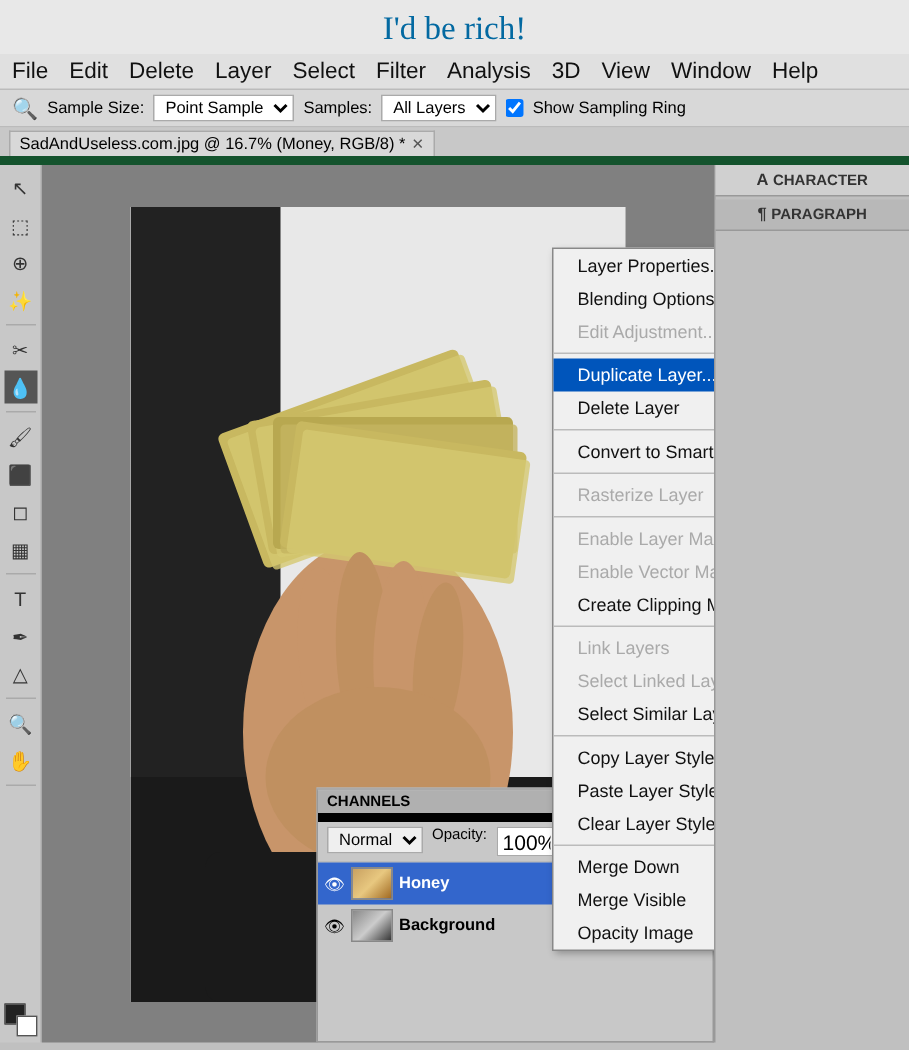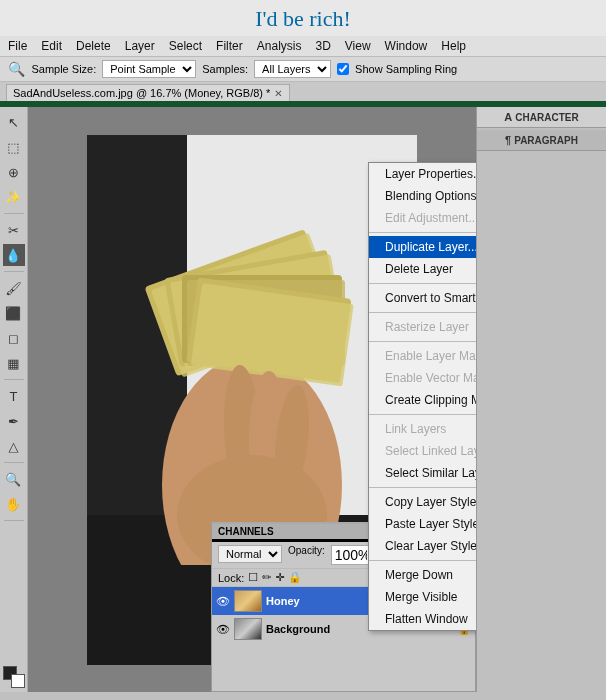--- a/index.html
+++ b/index.html
@@ -24,21 +24,21 @@
 
     
     .menu-bar {
       display: flex;
       background: #e0e0e0;
       padding: 3px 8px;
       gap: 14px;
       border-bottom: 1px solid #bbb;
     }
     .menu-bar span {
-      font-size: 12px;
+      font-size: 15px;
       color: #111;
       cursor: pointer;
     }
 
     
     .toolbar {
       display: flex;
       align-items: center;
       background: #d8d8d8;
       padding: 3px 8px;
@@ -244,21 +244,21 @@
       border-top: 2px solid #aaa;
     }
     .layers-header {
       display: flex;
       justify-content: space-between;
       align-items: center;
       background: #b0b0b0;
       padding: 2px 6px;
       font-size: 10px;
       font-weight: bold;
-      border-bottom: 3px solid #000000;
+      border-bottom: 6px solid #000000;
     }
     .layers-controls {
       display: flex;
       gap: 6px;
       padding: 3px 6px;
       font-size: 11px;
       align-items: flex-start;
       border-bottom: 1px solid #bbb;
     }
     .layers-blend-select {
@@ -485,43 +485,36 @@
         <span>Clear Layer Style</span>
       </div>
       <div class="context-separator"></div>
       <div class="context-item">
         <span>Merge Down</span>
       </div>
       <div class="context-item">
         <span>Merge Visible</span>
       </div>
       <div class="context-item">
-        <span>Flatten Window</span>
+        <span>Opacity Image</span>
       </div>
     </div>
 
     <div class="layers-panel">
       <div class="layers-header">
         <span>CHANNELS</span>
         <span>≡</span>
       </div>
       <div class="layers-controls">
         <select class="layers-blend-select">
           <option>Normal</option>
         </select>
         <span style="font-size:10px">Opacity:</span>
         <input type="text" class="layers-opacity" value="100%" style="">
       </div>
-      <div class="layers-lock-row">
-        <span>Lock:</span>
-        <span title="Lock transparent pixels">☐</span>
-        <span title="Lock image pixels">✏</span>
-        <span title="Lock position">✛</span>
-        <span title="Lock all">🔒</span>
-      </div>
 
       <div class="layer-row selected">
         <div class="layer-eye">👁</div>
         <div class="layer-thumb layer-thumb-honey"></div>
         <span class="layer-name">Honey</span>
       </div>
 
       <div class="layer-row">
         <div class="layer-eye">👁</div>
         <div class="layer-thumb layer-thumb-bg"></div>

